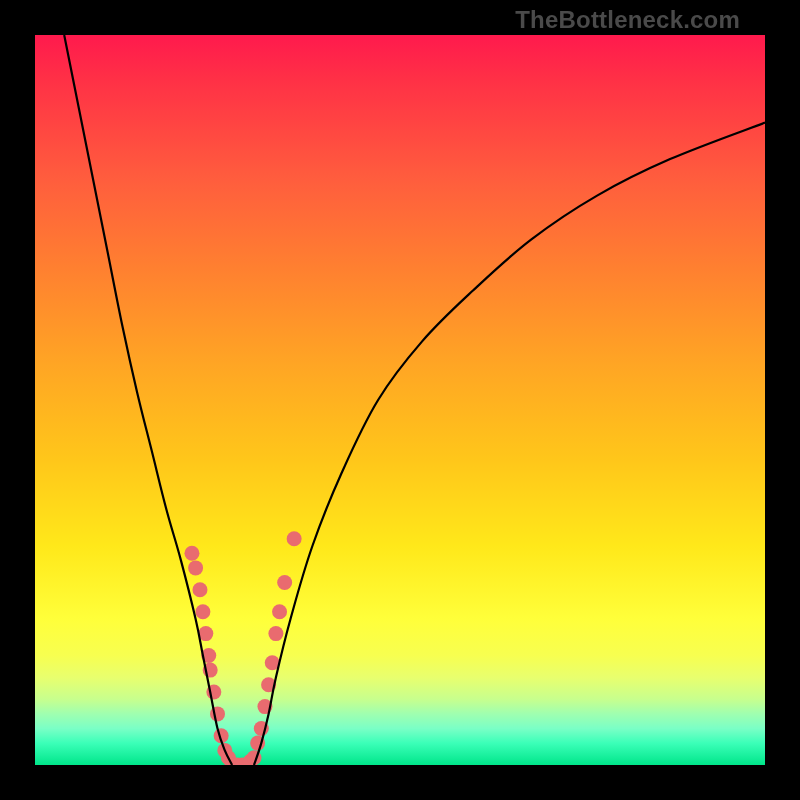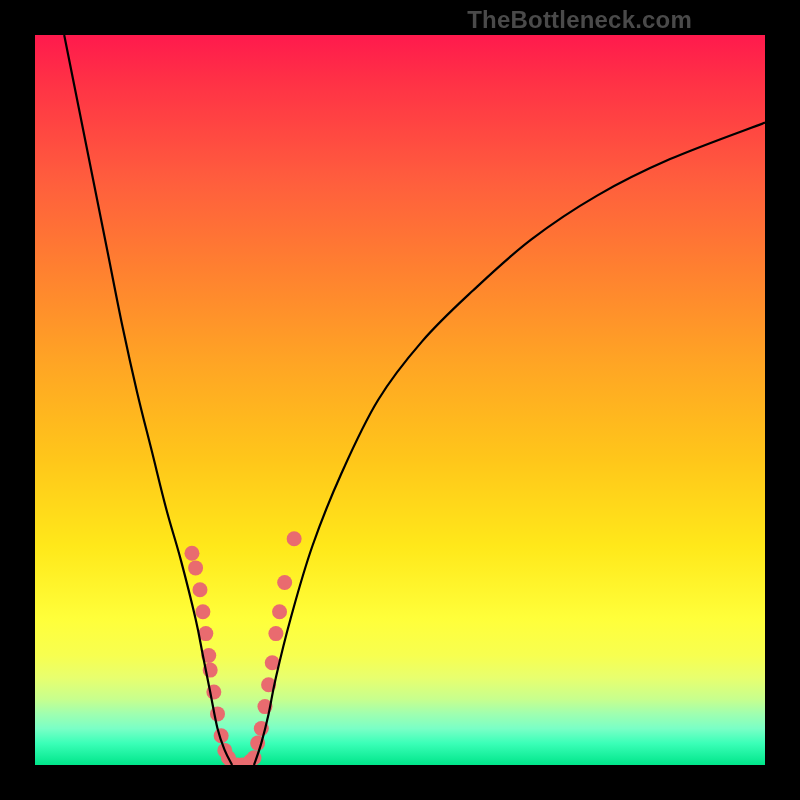--- a/index.html
+++ b/index.html
@@ -9,20 +9,21 @@
     height: 800px;
     overflow: hidden;
     background: #000;
     font-family: Arial, Helvetica, sans-serif;
   }
   .frame {
     position: relative;
     width: 704px;
     height: 800px;
     background: #000;
+    padding-left: 48px;
   }
   .plot-area {
     position: absolute;
     left: 35px;
     top: 35px;
     width: 730px;
     height: 730px;
     overflow: hidden;
   }
   .gradient {

